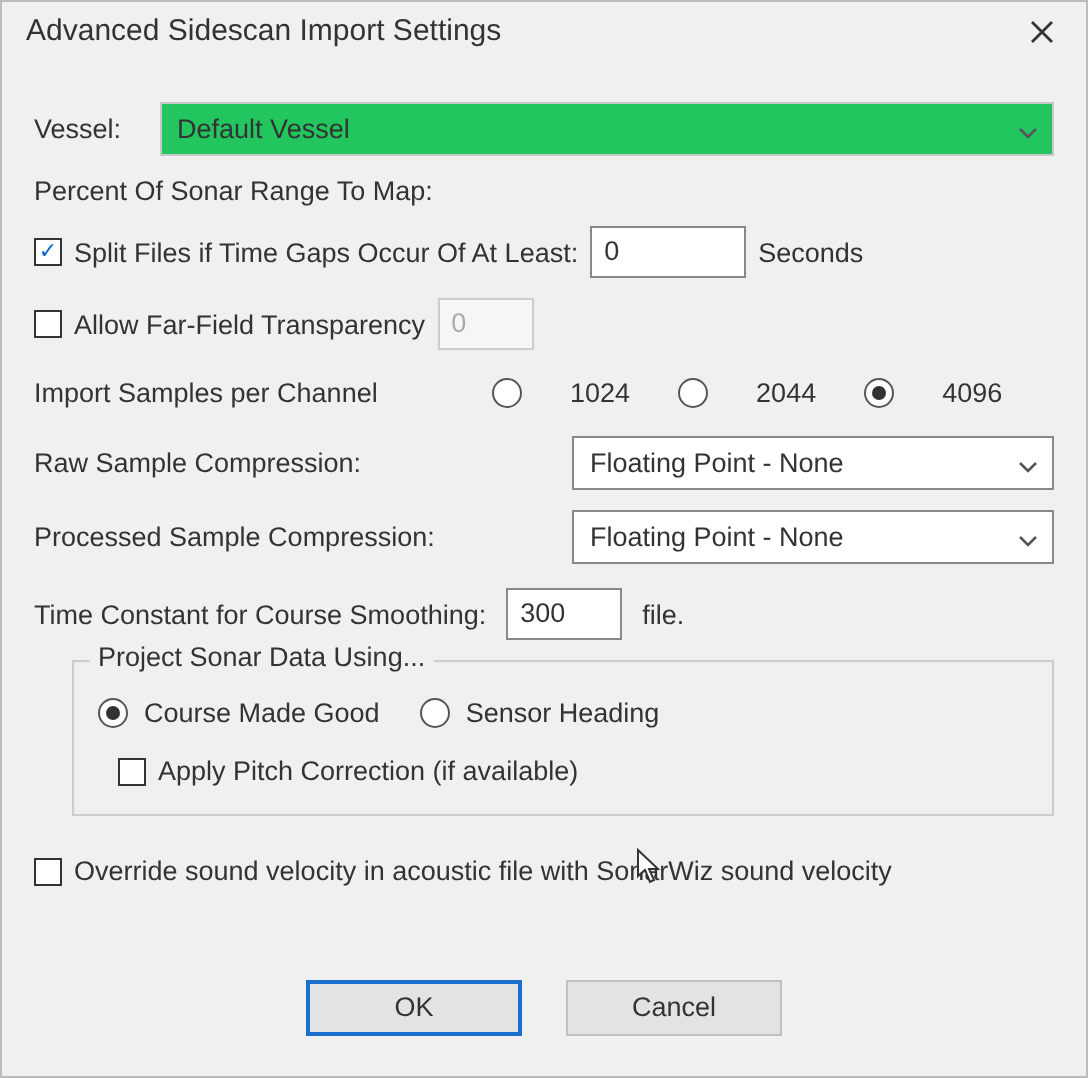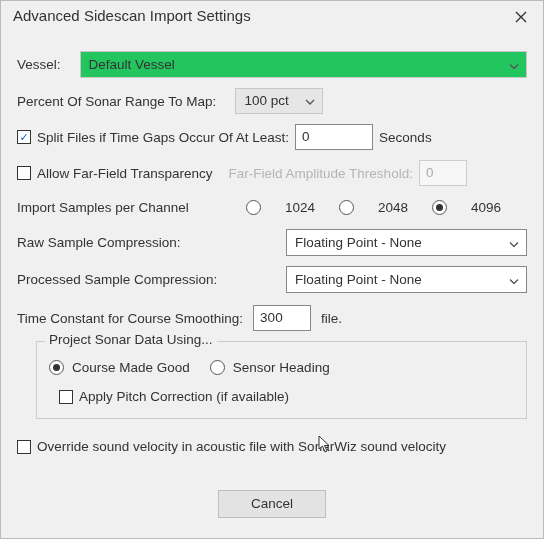--- a/index.html
+++ b/index.html
@@ -208,48 +208,41 @@
       <div class="vessel-select">
         <span>Default Vessel</span>
         <span class="chev"><svg class="ch" viewBox="0 0 10 6">
               <path d="M1 1 L5 5 L9 1" stroke="#555" stroke-width="1.3" fill="none"></path>
             </svg></span>
       </div>
     </div>
 
     <div class="row">
       <span class="lbl">Percent Of Sonar Range To Map:</span>
-      <div class="mini-select">
-        <span>100 pct</span>
-        <span class="chev"><svg class="ch" viewBox="0 0 10 6">
-              <path d="M1 1 L5 5 L9 1" stroke="#555" stroke-width="1.3" fill="none"></path>
-            </svg></span>
-      </div>
     </div>
 
     <div class="row" style="gap:6px">
       <span class="checkbox">✓</span>
       <span class="lbl">Split Files if Time Gaps Occur Of At Least:</span>
       <span class="text-input" style="width:78px">0</span>
       <span class="lbl">Seconds</span>
     </div>
 
     <div class="row" style="gap:6px;margin-top:6px">
       <span class="checkbox"></span>
       <span class="lbl">Allow Far-Field Transparency</span>
-      <span class="lbl dim" style="margin-left:10px">Far-Field Amplitude Threshold:</span>
       <span class="text-input disabled" style="width:48px">0</span>
     </div>
 
     <div class="row" style="gap:24px;margin-top:14px">
       <span class="lbl" style="width:205px">Import Samples per Channel</span>
       <span class="radio"></span>
       <span class="lbl">1024</span>
       <span class="radio"></span>
-      <span class="lbl">2048</span>
+      <span class="lbl">2044</span>
       <span class="radio sel"></span>
       <span class="lbl">4096</span>
     </div>
 
     <div class="row" style="margin-top:14px">
       <span class="lbl" style="width:250px">Raw Sample Compression:</span>
       <div class="compress-select">
         <span>Floating Point - None</span>
         <span class="chev"><svg class="ch" viewBox="0 0 10 6">
               <path d="M1 1 L5 5 L9 1" stroke="#555" stroke-width="1.3" fill="none"></path>
@@ -292,16 +285,17 @@
       <span class="checkbox"></span>
       <span class="lbl">Override sound velocity in acoustic file with SonarWiz sound velocity</span>
       <svg class="cursor" style="left:301px;top:-4px" viewBox="0 0 14 18">
           <path d="M1 1 L1 14 L4.5 11 L7 17 L9 16 L6.5 10.5 L11 10.5 Z" fill="#fff" stroke="#333" stroke-width="1"></path>
         </svg>
     </div>
 
   </div>
 
   <div class="footer">
+    <div class="btn primary">OK</div>
     <div class="btn">Cancel</div>
   </div>
 
 </div>
 
 </body></html>

